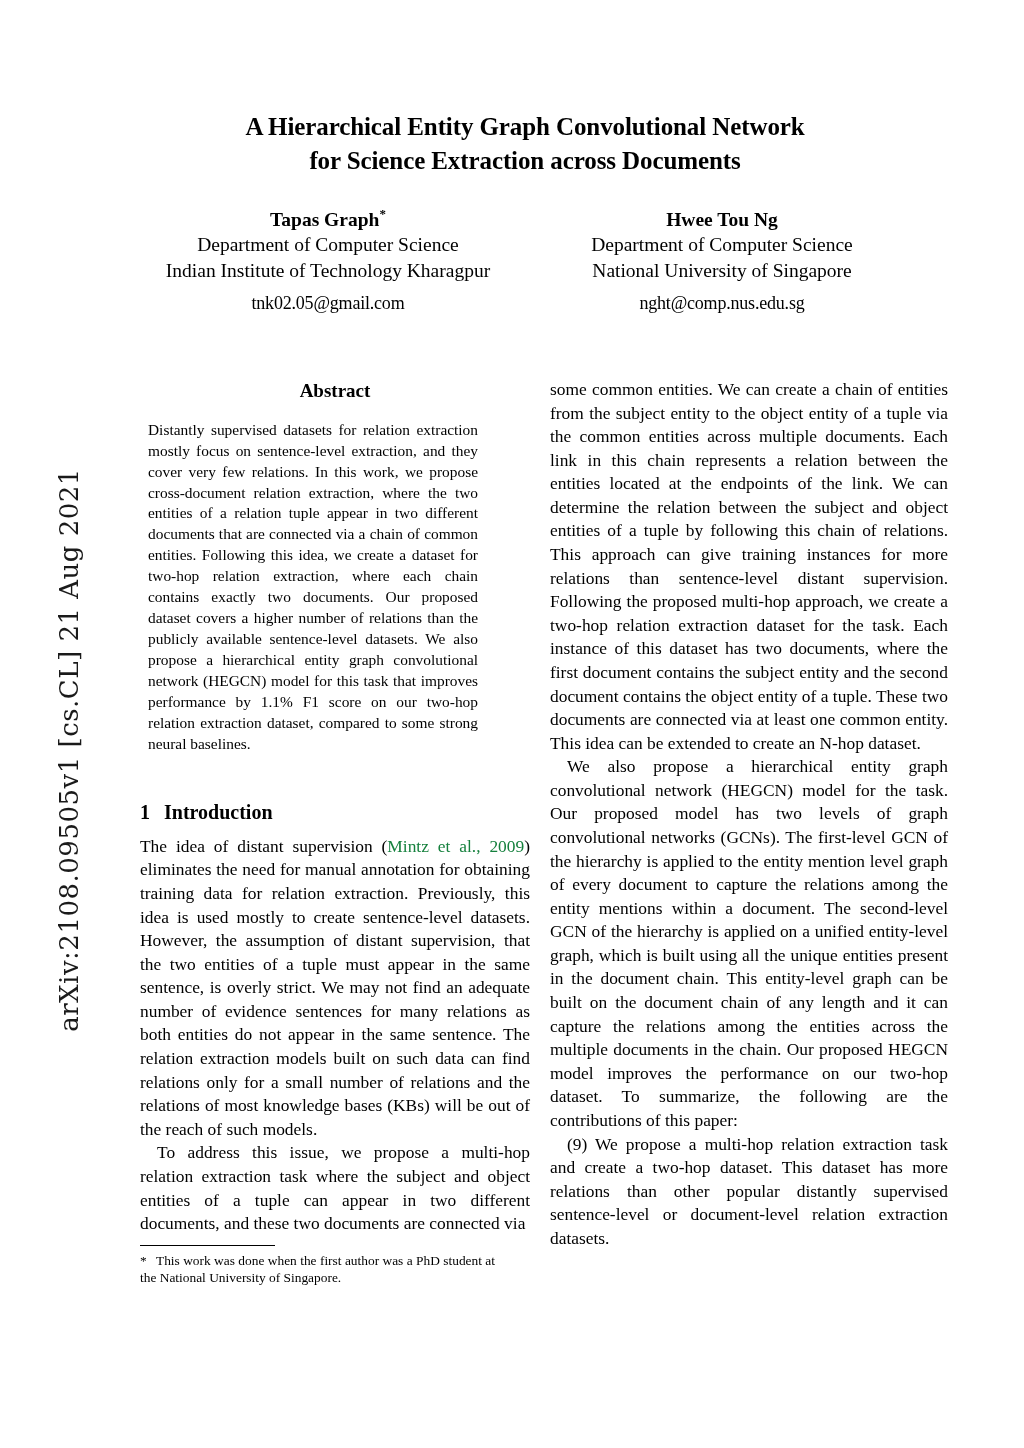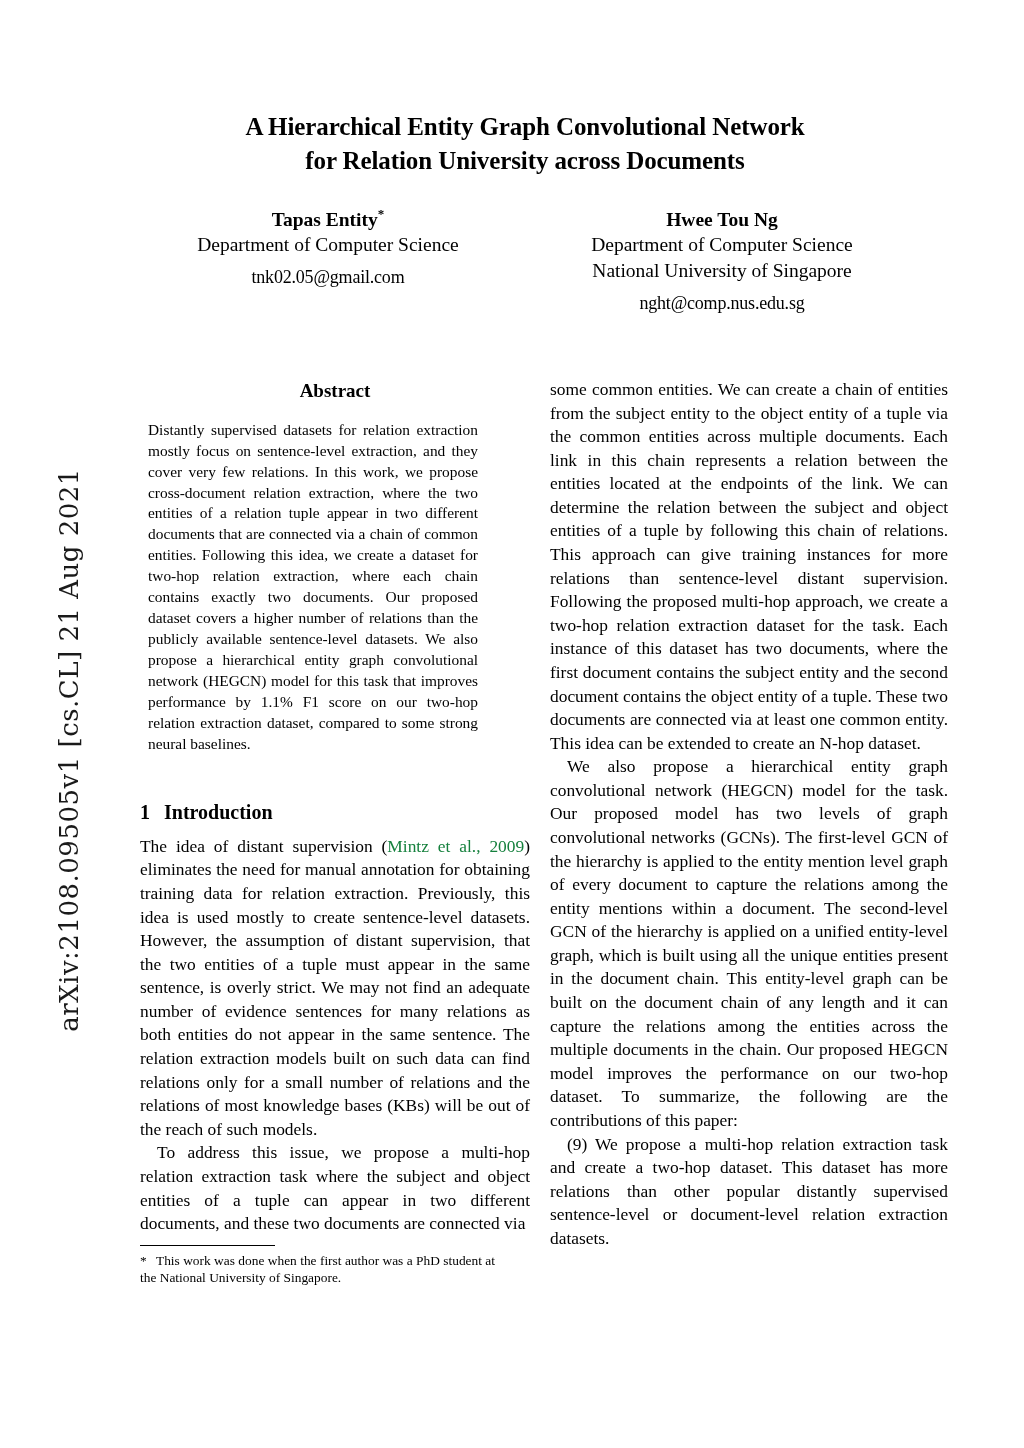--- a/index.html
+++ b/index.html
@@ -163,27 +163,28 @@
 </style>
 </head>
 <body>
 
 <div class="page">
 
   <div class="arxiv-stamp">arXiv:2108.09505v1  [cs.CL]  21 Aug 2021</div>
 
   <div class="title">
     <div>A Hierarchical Entity Graph Convolutional Network</div>
-    <div>for Relation University across Documents</div>
+    <div>for Science Extraction across Documents</div>
   </div>
 
   <div class="authors">
     <div class="author-block">
-      <div class="author-name"><span>Tapas Entity</span><sup>*</sup></div>
+      <div class="author-name"><span>Tapas Graph</span><sup>*</sup></div>
       <div class="author-aff">Department of Computer Science</div>
+      <div class="author-aff">Indian Institute of Technology Kharagpur</div>
       <div class="author-mail">tnk02.05@gmail.com</div>
     </div>
     <div class="author-block">
       <div class="author-name"><span>Hwee Tou Ng</span><sup></sup></div>
       <div class="author-aff">Department of Computer Science</div>
       <div class="author-aff">National University of Singapore</div>
       <div class="author-mail">nght@comp.nus.edu.sg</div>
     </div>
   </div>
 

